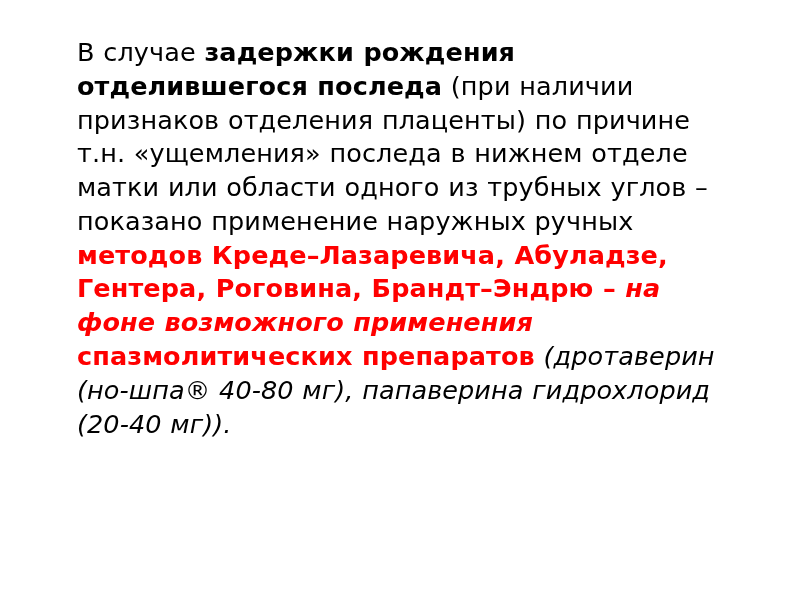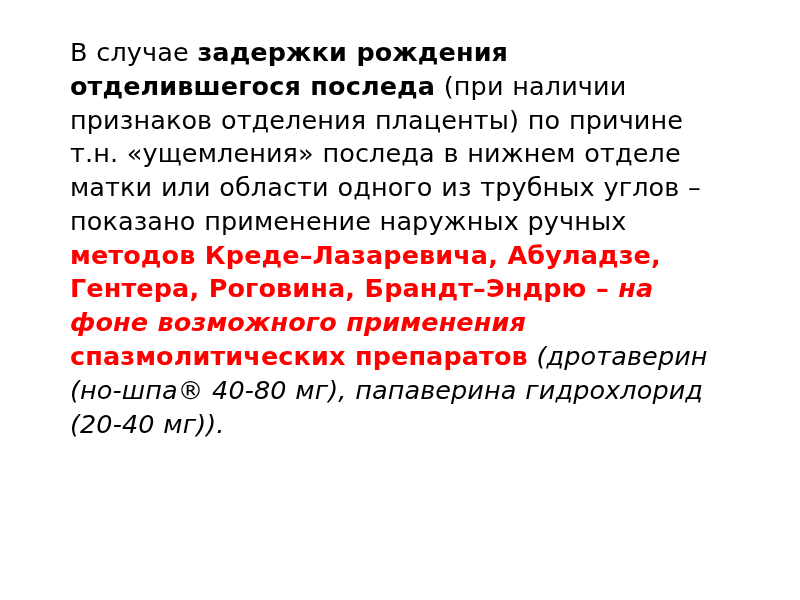--- a/index.html
+++ b/index.html
@@ -14,21 +14,21 @@
     overflow: hidden;
   }
   .slide {
     position: relative;
     width: 800px;
     height: 600px;
     box-sizing: border-box;
   }
   .content-block {
     position: absolute;
-    left: 70px;
+    left: 77px;
     top: 36px;
     width: 660px;
   }
   .para {
     margin: 0;
     font-size: 25.5px;
     line-height: 1.325;
     color: #000000;
     letter-spacing: 0.1px;
     word-spacing: 0.5px;

